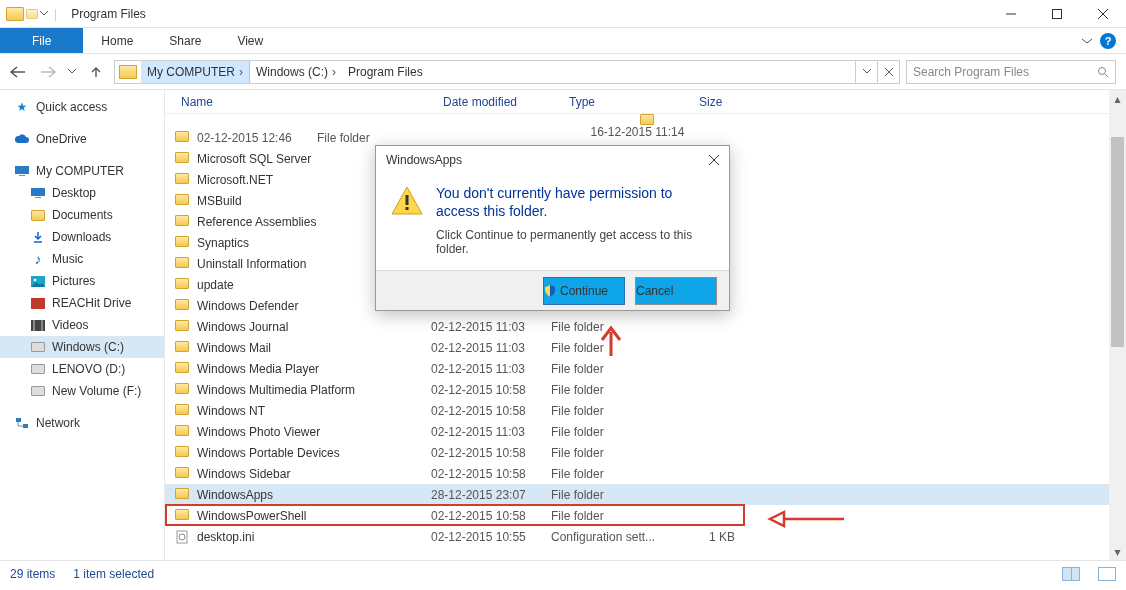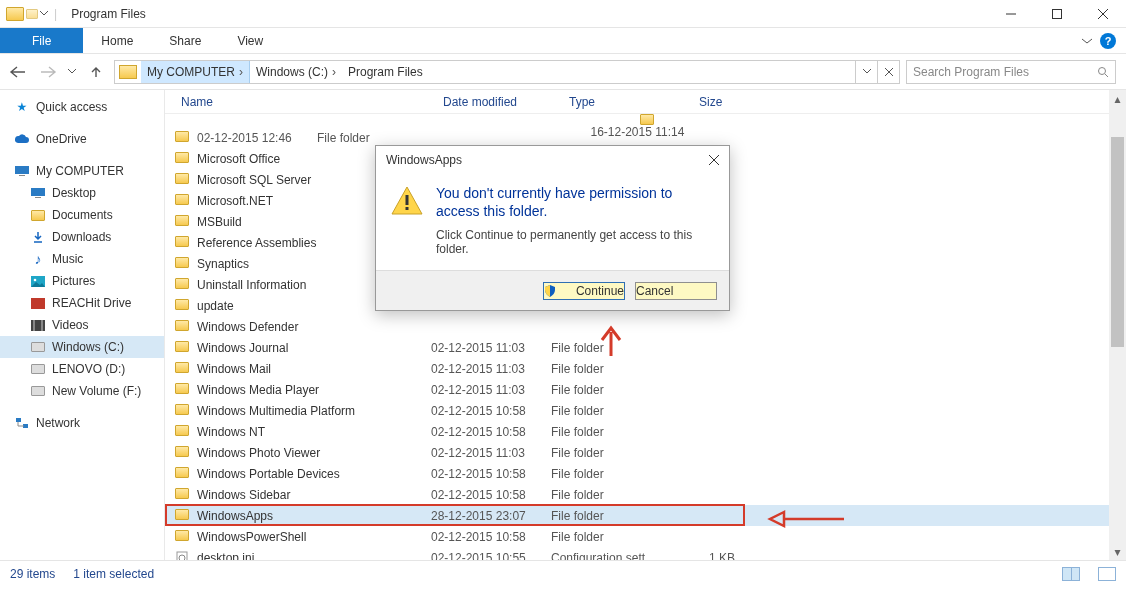--- a/index.html
+++ b/index.html
@@ -75,21 +75,21 @@
 
 
 .dialog { position:absolute; left:375px; top:145px; width:355px; background:#fff; border:1px solid #999; box-shadow:0 4px 16px rgba(0,0,0,.25); }
 .dlg-title { height:28px; display:flex; align-items:center; padding:0 10px; font-size:12px; }
 .dlg-title .spacer{flex:1;}
 .dlg-body { padding:10px 14px 14px 14px; display:flex; gap:12px; }
 .warn-ico svg { width:34px; height:34px; }
 .dlg-text .hl { color:#003399; font-size:14px; margin-bottom:8px; line-height:1.3; }
 .dlg-text .sub { font-size:12px; color:#444; }
 .dlg-btns { background:#f0f0f0; height:40px; display:flex; align-items:center; justify-content:flex-end; gap:10px; padding-right:12px; border-top:1px solid #ddd; }
-.dlg-btn { min-width:82px; height:18px; border:1px solid #8f8f8f; background:#fef9c3; display:flex; align-items:center; justify-content:space-between; font-size:12px; gap:4px; }
+.dlg-btn { min-width:82px; height:28px; border:1px solid #8f8f8f; background:#0ea5e9; display:flex; align-items:center; justify-content:flex-start; font-size:12px; gap:4px; }
 .dlg-btn.primary { border:1.5px solid #2f6fb3; }
 .shield { width:12px; height:12px; }
 
 
 .arrow { position:absolute; pointer-events:none; }
 .arrow svg { overflow:visible; }
 </style>
 </head>
 <body>
 
@@ -330,29 +330,20 @@
             <div class="folder-sm"></div>
           </span>
           <span class="rd">02-12-2015 12:46</span>
           <span class="rt">File folder</span>
           <span class="rs"></span>
         </div>
         <div class="row">
           <span class="ic2">
             <div class="folder-sm"></div>
           </span>
-          <span class="rn">Microsoft Office</span>
-          <span class="rd"></span>
-          <span class="rt"></span>
-          <span class="rs"></span>
-        </div>
-        <div class="row">
-          <span class="ic2">
-            <div class="folder-sm"></div>
-          </span>
           <span class="rn">Microsoft SQL Server</span>
           <span class="rd"></span>
           <span class="rt"></span>
           <span class="rs"></span>
         </div>
         <div class="row">
           <span class="ic2">
             <div class="folder-sm"></div>
           </span>
           <span class="rn">Microsoft.NET</span>

